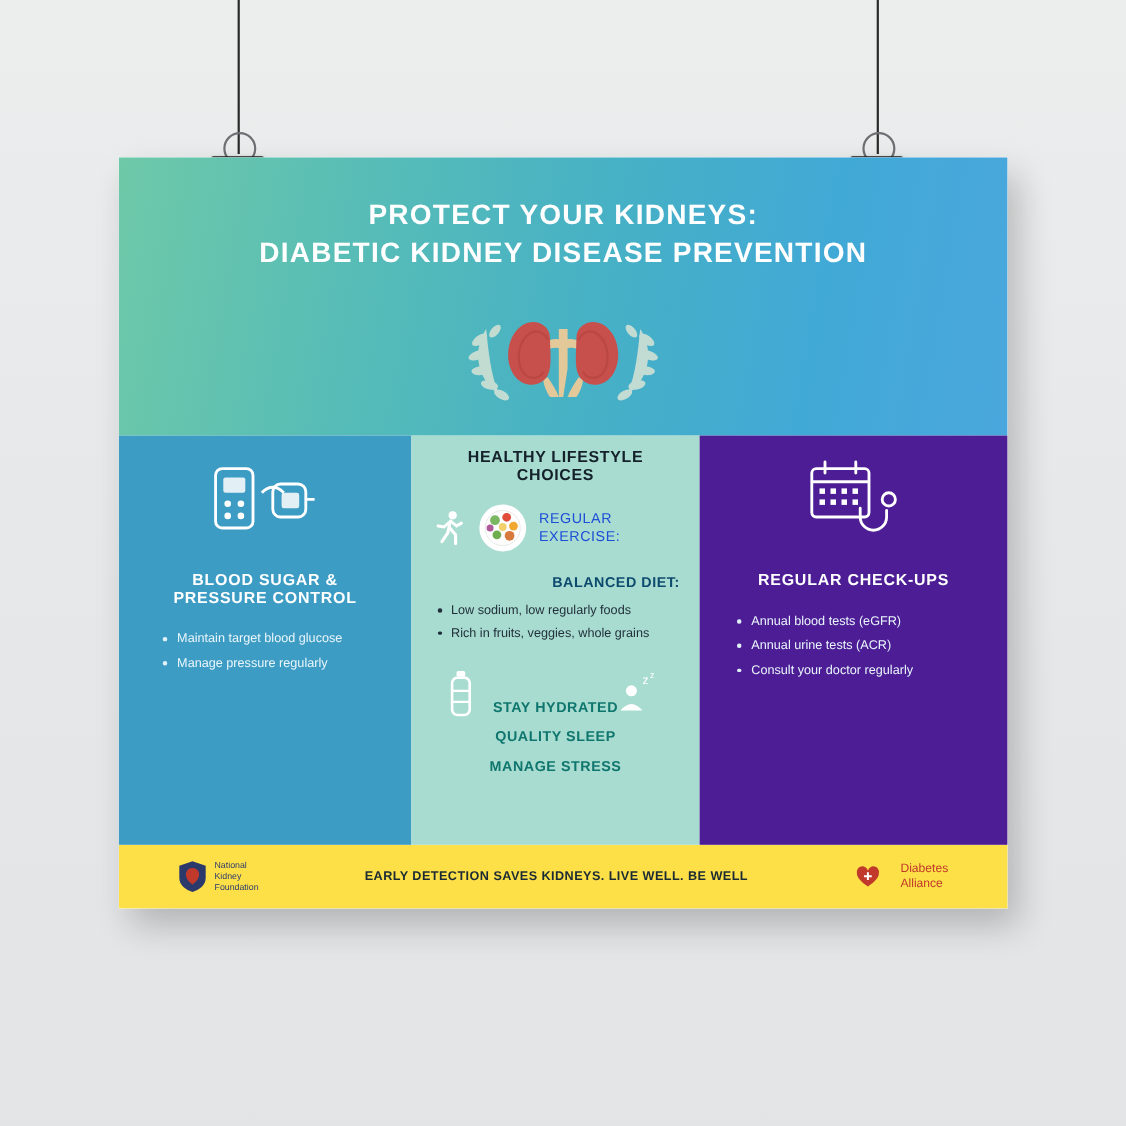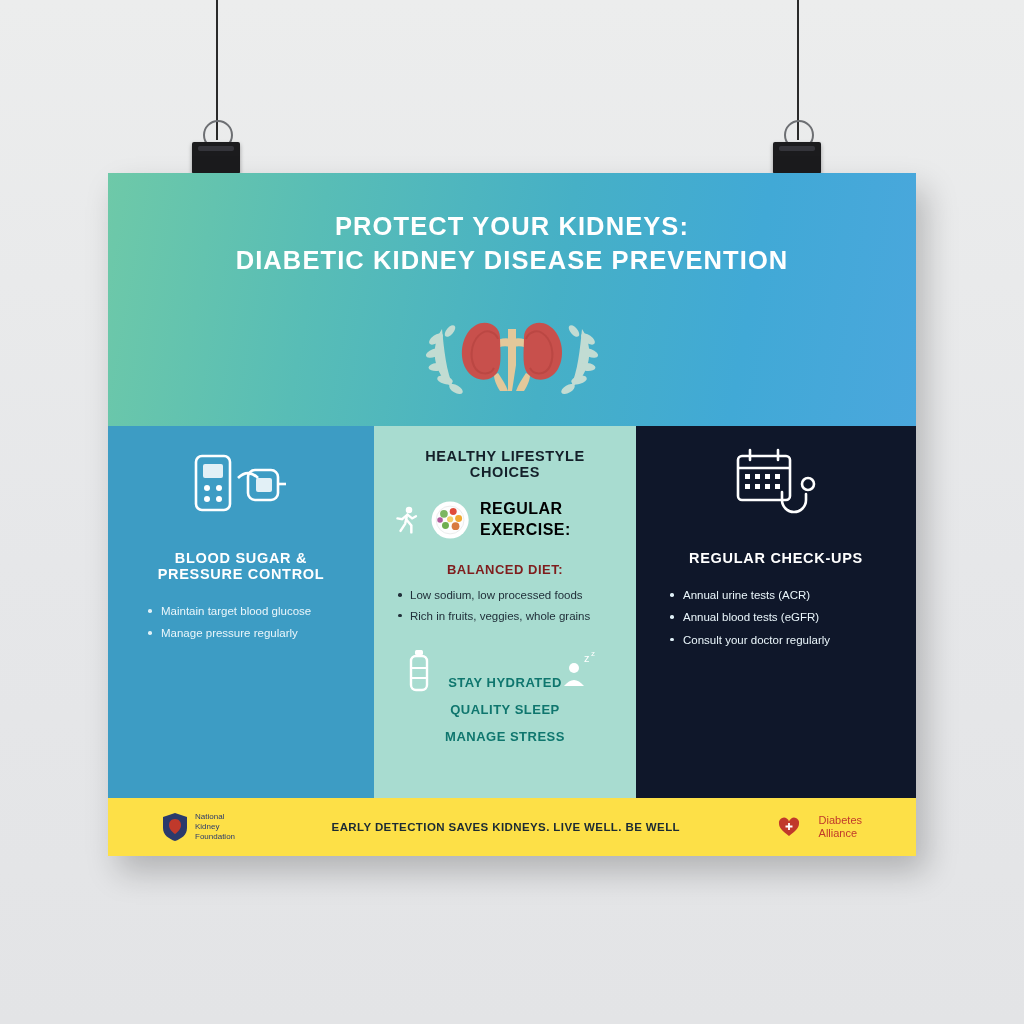--- a/index.html
+++ b/index.html
@@ -64,21 +64,21 @@
     background: #34343a;
     border-radius: 2px;
   }
   .clip.left  { left: 192px; top: 134px; }
   .clip.right { left: 773px; top: 134px; }
 
   
   #poster {
     position: absolute;
     left: 108px;
-    top: 173px;
+    top: 143px;
     width: 808px;
     height: 683px;
     background: #ffffff;
     box-shadow: 10px 16px 30px rgba(0,0,0,.22);
     overflow: hidden;
   }
 
   
   .header {
     position: relative;
@@ -127,21 +127,21 @@
     background: #3d9cc4;
     padding: 0 28px;
   }
   .col-mid {
     width: 262px;
     background: #a8dcd0;
     padding: 0 18px;
   }
   .col-right {
     width: 280px;
-    background: #0f172a;
+    background: #4c1d95;
     padding: 0 22px;
   }
 
   .col-icon {
     height: 96px;
     display: flex;
     align-items: center;
     justify-content: center;
     padding-top: 18px;
     box-sizing: border-box;
@@ -156,21 +156,21 @@
     text-transform: uppercase;
     margin-top: 28px;
   }
   .col-mid .col-heading-dark {
     text-align: center;
     color: #14202a;
     font-size: 14.5px;
     font-weight: bold;
     letter-spacing: .6px;
     text-transform: uppercase;
-    padding-top: 22px;
+    padding-top: 12px;
   }
 
   ul.bullets {
     list-style: none;
     margin: 18px 0 0 0;
     padding: 0 0 0 12px;
   }
   ul.bullets li {
     position: relative;
     color: #eaf6fb;
@@ -191,30 +191,30 @@
 
   
   .mid-row {
     display: flex;
     align-items: center;
     justify-content: center;
     gap: 10px;
     margin-top: 14px;
   }
   .mid-label-strong {
-    color: #000000;
-    font-size: 16px;
-    font-weight: bold;
+    color: #1d4ed8;
+    font-size: 13px;
+    font-weight: normal;
     letter-spacing: .5px;
     text-transform: uppercase;
     line-height: 1.3;
   }
   .mid-section-title {
-    text-align: center;
-    color: #7f1d1d;
+    text-align: right;
+    color: #0c4a6e;
     font-size: 13px;
     font-weight: bold;
     letter-spacing: .5px;
     text-transform: uppercase;
     margin-top: 16px;
   }
   ul.mid-bullets {
     list-style: none;
     margin: 8px 0 0 0;
     padding: 0 0 0 4px;
@@ -406,21 +406,21 @@
             <circle cx="33" cy="34" r="5" fill="#d87a3e"></circle>
             <circle cx="20" cy="33" r="4.5" fill="#6fae4f"></circle>
             <circle cx="26" cy="25" r="4" fill="#f2d06b"></circle>
             <circle cx="13" cy="26" r="3.6" fill="#b05a9c"></circle>
           </svg>
           <div class="mid-label-strong">Regular Exercise:</div>
         </div>
 
         <div class="mid-section-title">Balanced Diet:</div>
         <ul class="mid-bullets">
-          <li class="bulleted">Low sodium, low processed foods</li>
+          <li class="bulleted">Low sodium, low regularly foods</li>
           <li class="bulleted">Rich in fruits, veggies, whole grains</li>
         </ul>
 
         <div class="mid-bottom">
           <div class="icons-row">
             <svg width="26" height="46" viewBox="0 0 26 46">
               <rect x="9" y="2" width="8" height="5" rx="1.5" fill="#ffffff"></rect>
               <rect x="5" y="8" width="16" height="34" rx="5" fill="none" stroke="#ffffff" stroke-width="2.4"></rect>
               <path d="M5 20 h16" stroke="#ffffff" stroke-width="2" fill="none"></path>
               <path d="M5 30 h16" stroke="#ffffff" stroke-width="2" fill="none"></path>
@@ -455,22 +455,22 @@
                 <rect x="25" y="38" width="5" height="5"></rect>
               <rect x="35" y="38" width="5" height="5"></rect>
                 <rect x="45" y="38" width="5" height="5"></rect>
             </g>
             <path d="M52 46 v8 a12 12 0 0 0 24 0 v-6" fill="none" stroke="#ffffff" stroke-width="2.6" stroke-linecap="round"></path>
             <circle cx="78" cy="38" r="6" fill="none" stroke="#ffffff" stroke-width="2.6"></circle>
           </svg>
         </div>
         <div class="col-heading">Regular Check-ups</div>
         <ul class="bullets">
+          <li>Annual blood tests (eGFR)</li>
           <li>Annual urine tests (ACR)</li>
-          <li>Annual blood tests (eGFR)</li>
           <li>Consult your doctor regularly</li>
         </ul>
       </div>
     </div>
 
     <div class="footer">
       <div class="logo-block">
         <svg width="26" height="30" viewBox="0 0 26 30">
           <path d="M13 1 L25 5 V16 C25 23 19 27 13 29 C7 27 1 23 1 16 V5 Z" fill="#2b3a6b"></path>
           <path d="M13 7 C9 7 7 10 7 13 C7 17 10 20 13 22 C16 20 19 17 19 13 C19 10 17 7 13 7 Z" fill="#c0392b"></path>

